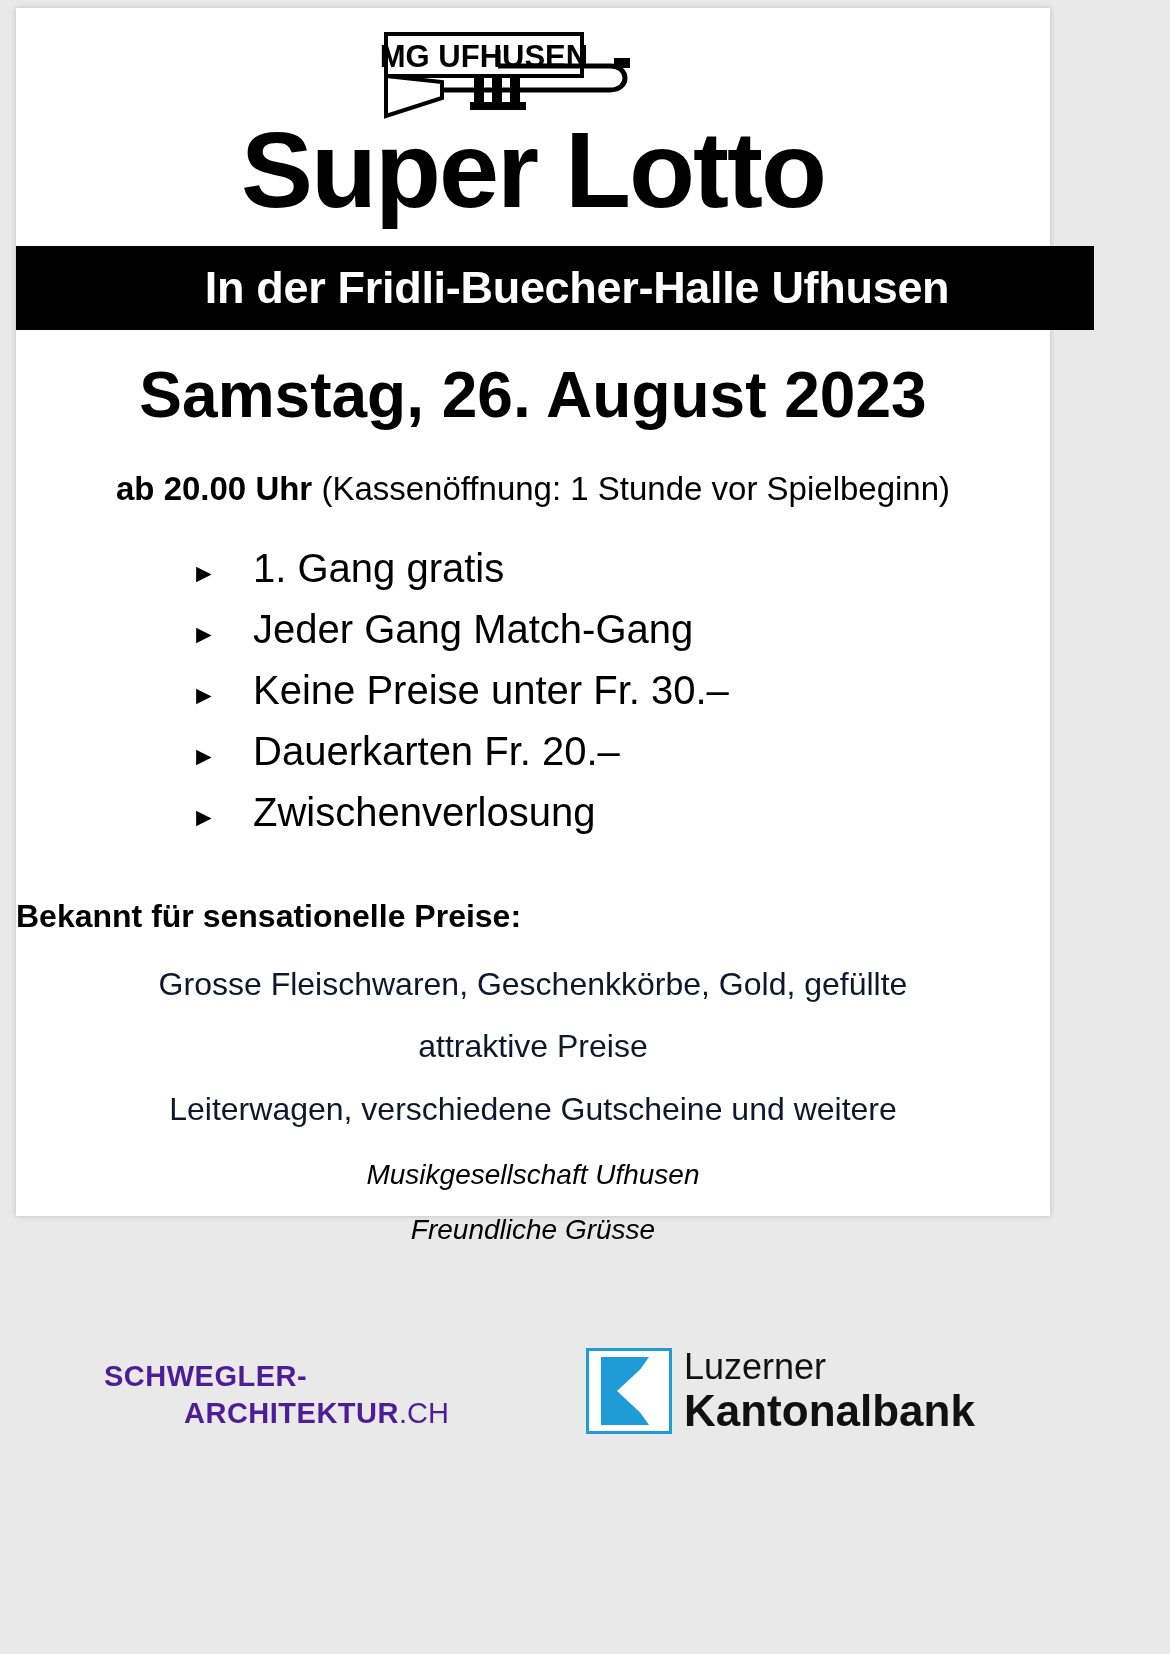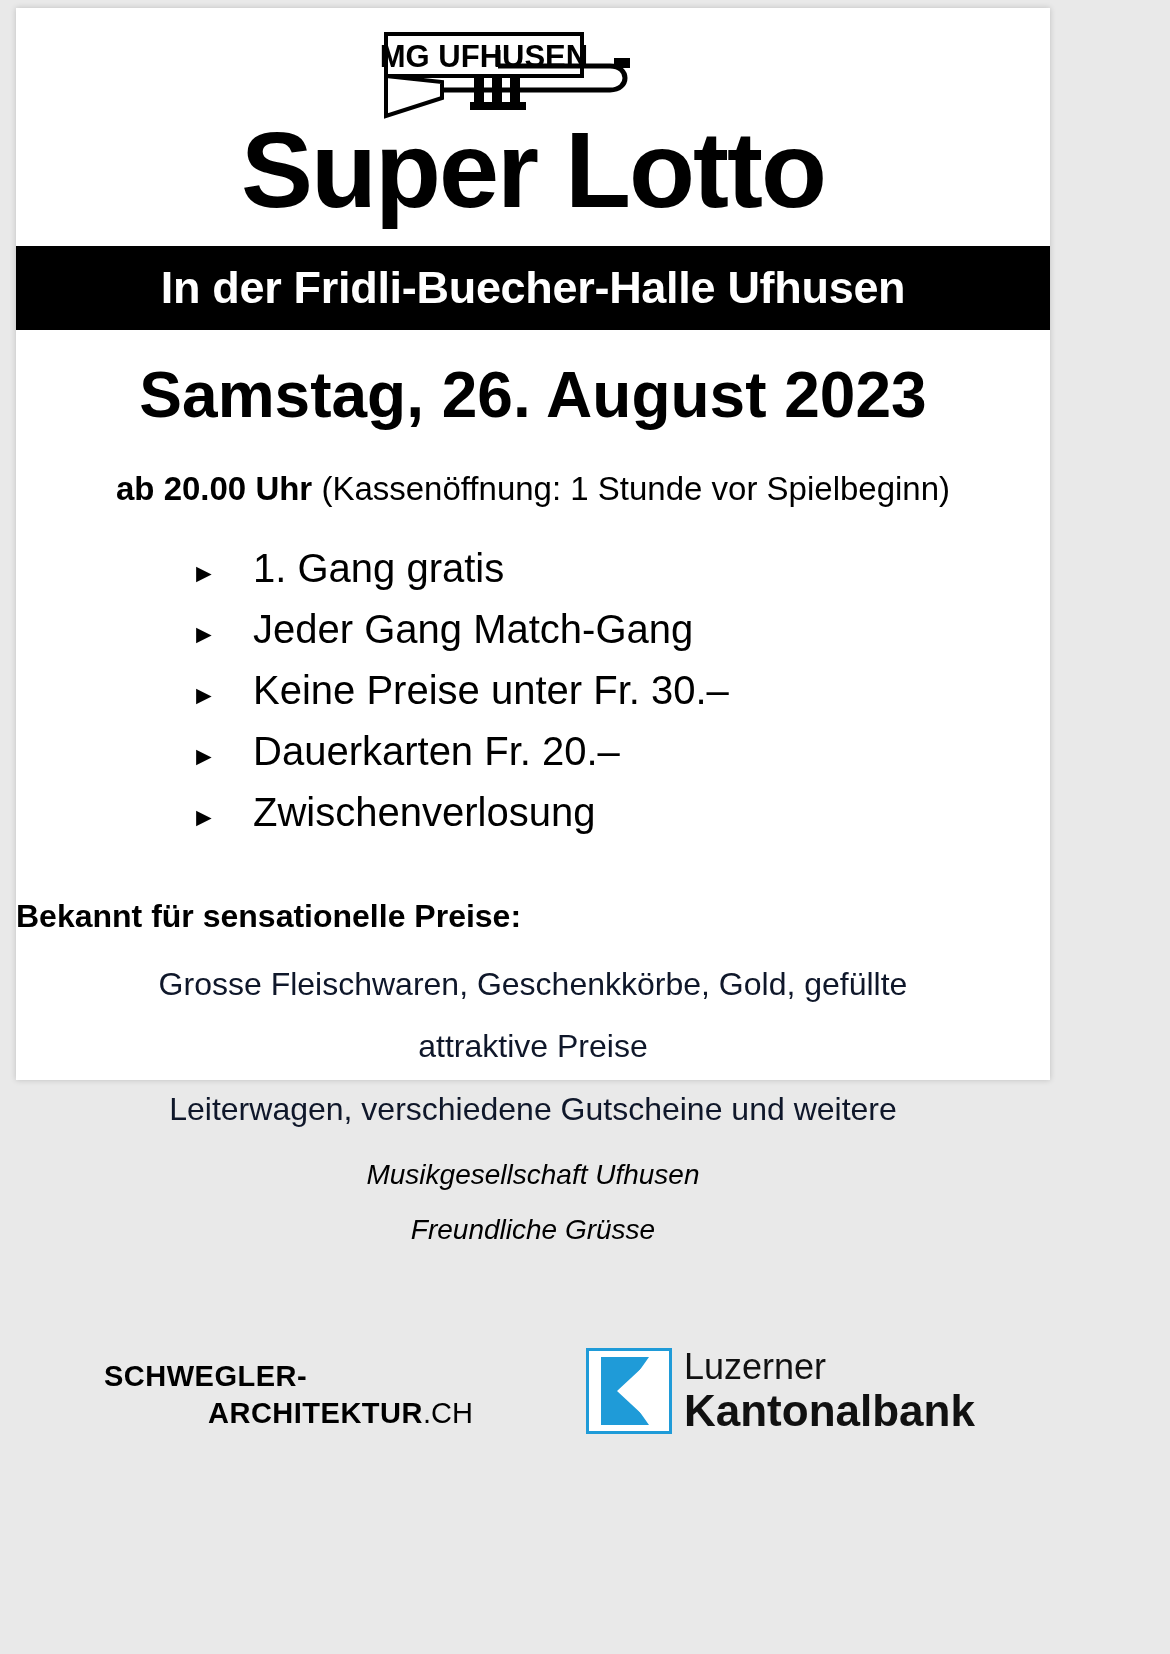--- a/index.html
+++ b/index.html
@@ -13,21 +13,21 @@
     width: 1170px;
     height: 1654px;
     background: #e9e9e9;
     overflow: hidden;
   }
   .flyer {
     position: absolute;
     left: 16px;
     top: 8px;
     width: 1034px;
-    height: 1072px;
+    height: 1208px;
     background: #ffffff;
     box-shadow: 0 0 6px rgba(0,0,0,0.18);
   }
 
   
   .logo-wrap {
     position: absolute;
     left: 0;
     top: 12px;
     width: 100%;
@@ -57,20 +57,21 @@
     position: absolute;
     left: 0;
     top: 238px;
     width: 100%;
     height: 84px;
     background: #000;
     color: #fff;
     display: flex;
     align-items: center;
     justify-content: center;
+    padding-left: 44px;
   }
   .blackbar span {
     font-size: 45px;
     font-weight: bold;
     letter-spacing: -0.3px;
   }
 
   
   .date {
     position: absolute;
@@ -159,33 +160,33 @@
     left: 0;
     top: 1330px;
     width: 100%;
     height: 130px;
   }
   .sponsor-schwegler {
     position: absolute;
     left: 88px;
     top: 22px;
     width: 420px;
-    color: #000000;
+    color: #4c1d95;
   }
   .sw-line1 {
     font-size: 29px;
     font-weight: bold;
     letter-spacing: 0.5px;
   }
   .sw-line2 {
     font-size: 29px;
     font-weight: bold;
     letter-spacing: 0.5px;
     margin-top: 4px;
-    margin-left: 104px;
+    margin-left: 80px;
   }
   .sw-line2 .thin { font-weight: normal; letter-spacing: 0px; }
 
   .sponsor-lukb {
     position: absolute;
     left: 570px;
     top: 10px;
     display: flex;
     align-items: center;
     gap: 12px;

